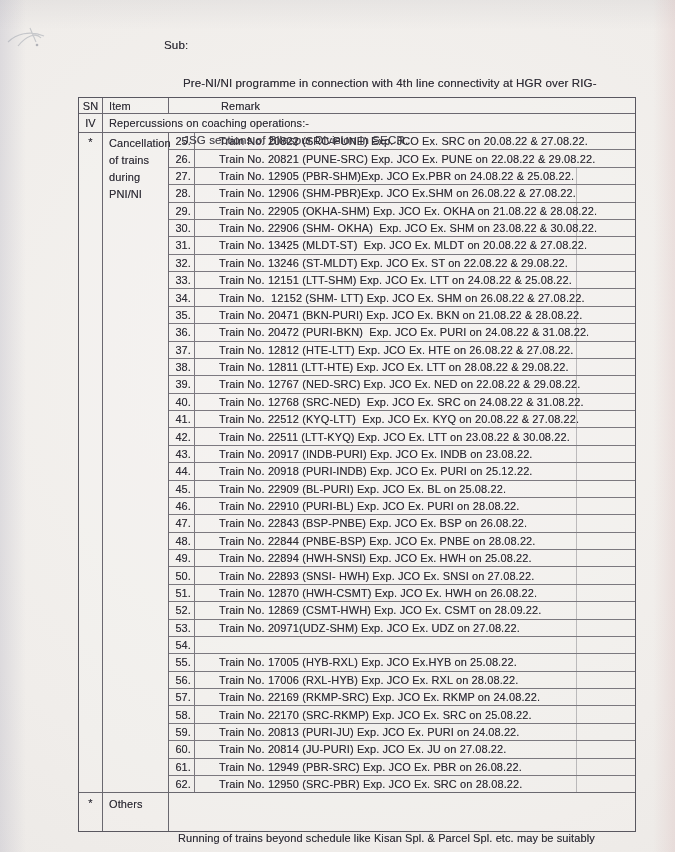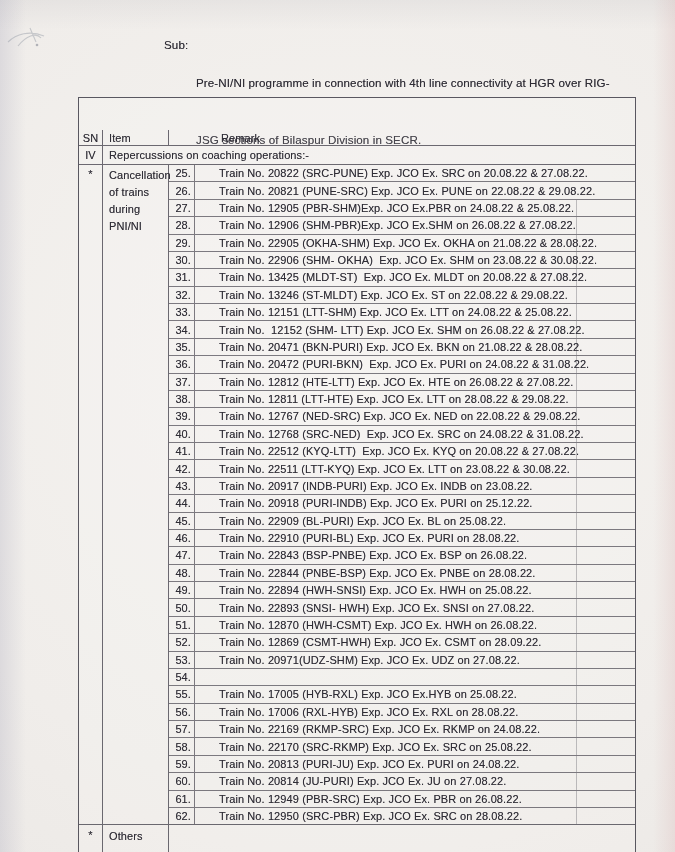--- a/index.html
+++ b/index.html
@@ -15,40 +15,40 @@
   }
   .scribble{position:absolute;left:0;top:12px;}
 
   
   .subject{
     position:absolute;left:152px;top:35px;width:466px;
     font-size:11.6px;line-height:19px;letter-spacing:.1px;
     text-shadow:0 0 .5px rgba(46,44,53,.55);
   }
   .subject .lbl{position:absolute;left:12px;top:0;}
-  .subject .txt{margin-left:44px;white-space:pre-wrap;}
+  .subject .txt{margin-left:31px;white-space:pre-wrap;}
 
   
   .tbl{
     position:absolute;left:78px;top:97px;width:558px;
     border:1.2px solid rgba(72,70,80,.9);
     font-size:11px;letter-spacing:.1px;
     text-shadow:0 0 .5px rgba(46,44,53,.5);
     box-sizing:border-box;
     background:rgba(255,255,255,.12);
   }
   .row{display:flex;box-sizing:border-box;}
   .bb{border-bottom:1px solid rgba(72,70,80,.8);}
   .c-sn{width:24px;flex:0 0 24px;border-right:1px solid rgba(72,70,80,.8);
         text-align:center;box-sizing:border-box;}
   .c-item{width:66px;flex:0 0 66px;border-right:1px solid rgba(72,70,80,.8);
         padding-left:6px;box-sizing:border-box;}
   .c-remark{flex:1 1 auto;box-sizing:border-box;min-width:0;}
 
-  .hdr{height:16px;line-height:16px;margin-top:32px;}
+  .hdr{height:16px;line-height:16px;}
   .hdr .c-remark{padding-left:52px;}
 
   .sec{height:19px;line-height:18px;}
   .sec .c-sn{line-height:18px;}
   .sec .sec-text{flex:1;padding-left:6px;box-sizing:border-box;}
 
   .cancel .c-sn{padding-top:3px;line-height:12px;}
   .cancel .c-item{padding-top:2px;}
   .item-line{line-height:17px;}
 

